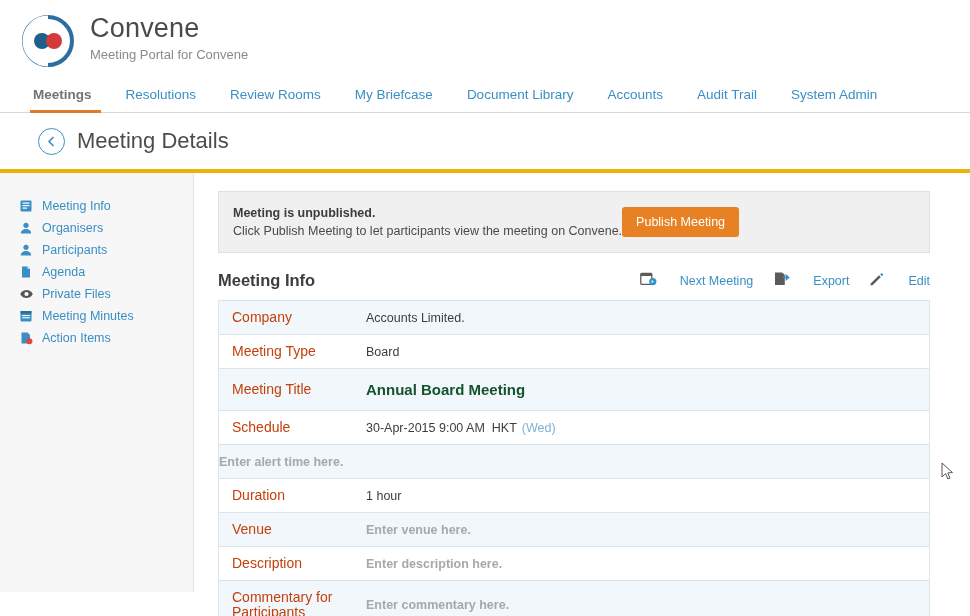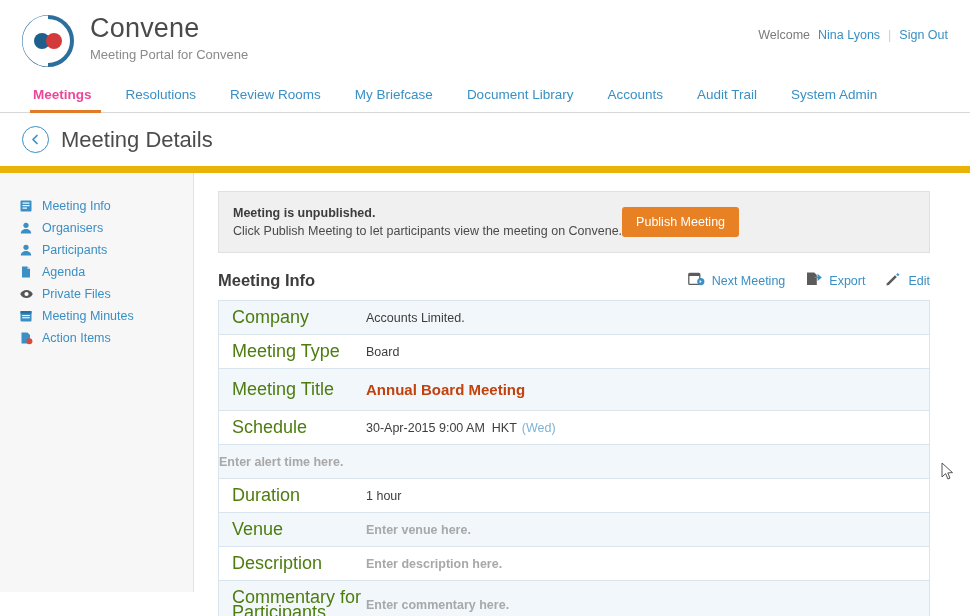--- a/index.html
+++ b/index.html
@@ -62,38 +62,38 @@
     color: #3a8fc4;
     padding: 0 17px;
     display: flex;
     align-items: center;
     position: relative;
     cursor: pointer;
     white-space: nowrap;
   }
   .nav-item:first-child { padding-left: 11px; }
   .nav-item.active {
-    color: #ec4899;
+    color: #737373;
     font-weight: bold;
   }
   .nav-item.active:after {
     content: "";
     position: absolute;
     left: 8px; right: 8px; bottom: -1px;
     height: 3px;
     background: #e07b2a;
   }
 
   
   .page-title-bar {
     height: 60px;
     display: flex;
     align-items: center;
-    padding: 0 22px;
-    border-bottom: 7px solid #eab308;
+    padding: 0 38px;
+    border-bottom: 4px solid #eab308;
   }
   .back-circle {
     width: 27px; height: 27px;
     border-radius: 50%;
     border: 1.6px solid #3a8fc4;
     color: #3a8fc4;
     display: flex; align-items: center; justify-content: center;
     margin-right: 12px;
     cursor: pointer;
   }
@@ -181,21 +181,21 @@
   }
   .section-title {
     font-size: 16.5px;
     font-weight: bold;
     color: #3d3d3d;
   }
   .actions { display: flex; align-items: center; gap: 20px; }
   .action {
     display: flex;
     align-items: center;
-    gap: 7px;
+    gap: 23px;
     font-size: 12.5px;
     color: #3a8fc4;
     cursor: pointer;
   }
 
   
   .info-table {
     border: 1px solid #d9e4ec;
     border-bottom: none;
     width: 100%;
@@ -204,33 +204,33 @@
     display: flex;
     border-bottom: 1px solid #d9e4ec;
     min-height: 34px;
     align-items: center;
   }
   .row.alt { background: #f2f7fb; }
   .row.plain { background: #ffffff; justify-content: center; }
   .cell-label {
     width: 147px;
     flex: 0 0 147px;
-    font-size: 18px;
-    color: #4d7c0f;
+    font-size: 14px;
+    color: #c2410c;
     padding: 9px 0 9px 13px;
     line-height: 15px;
   }
   .cell-value {
     flex: 1;
     font-size: 12.5px;
     color: #3d3d3d;
     padding: 9px 10px 9px 0;
   }
   .cell-value.placeholder { color: #a8a8a8; font-weight: bold; }
-  .cell-value.strong { font-size: 15px; font-weight: bold; color: #c2410c; }
+  .cell-value.strong { font-size: 15px; font-weight: bold; color: #14532d; }
   .day-note { color: #7fb2d4; margin-left: 5px; }
   .tz { margin-left: 7px; }
 
   
   .cursor {
     position: absolute;
     left: 941px;
     top: 462px;
     width: 14px;
     height: 20px;
@@ -249,26 +249,20 @@
           <circle cx="26" cy="26" r="24" fill="none" stroke="#2b6f9e" stroke-width="4"></circle>
           <path d="M26 4 A22 22 0 0 0 26 48" fill="none" stroke="#ffffff" stroke-width="7"></path>
           <circle cx="20" cy="26" r="8" fill="#1f5f8b"></circle>
           <circle cx="32" cy="26" r="8" fill="#d33a3a"></circle>
         </svg>
       </div>
       <div class="brand-text">
         <div class="brand-name">Convene</div>
         <div class="brand-sub">Meeting Portal for Convene</div>
       </div>
-    </div>
-    <div class="welcome">
-      <span>Welcome</span>
-      <a href="#">Nina Lyons</a>
-      <span class="divider">|</span>
-      <a href="#">Sign Out</a>
     </div>
   </div>
 
   <div class="nav">
     <div class="nav-item active">Meetings</div>
     <div class="nav-item">Resolutions</div>
     <div class="nav-item">Review Rooms</div>
     <div class="nav-item">My Briefcase</div>
     <div class="nav-item">Document Library</div>
     <div class="nav-item">Accounts</div>

